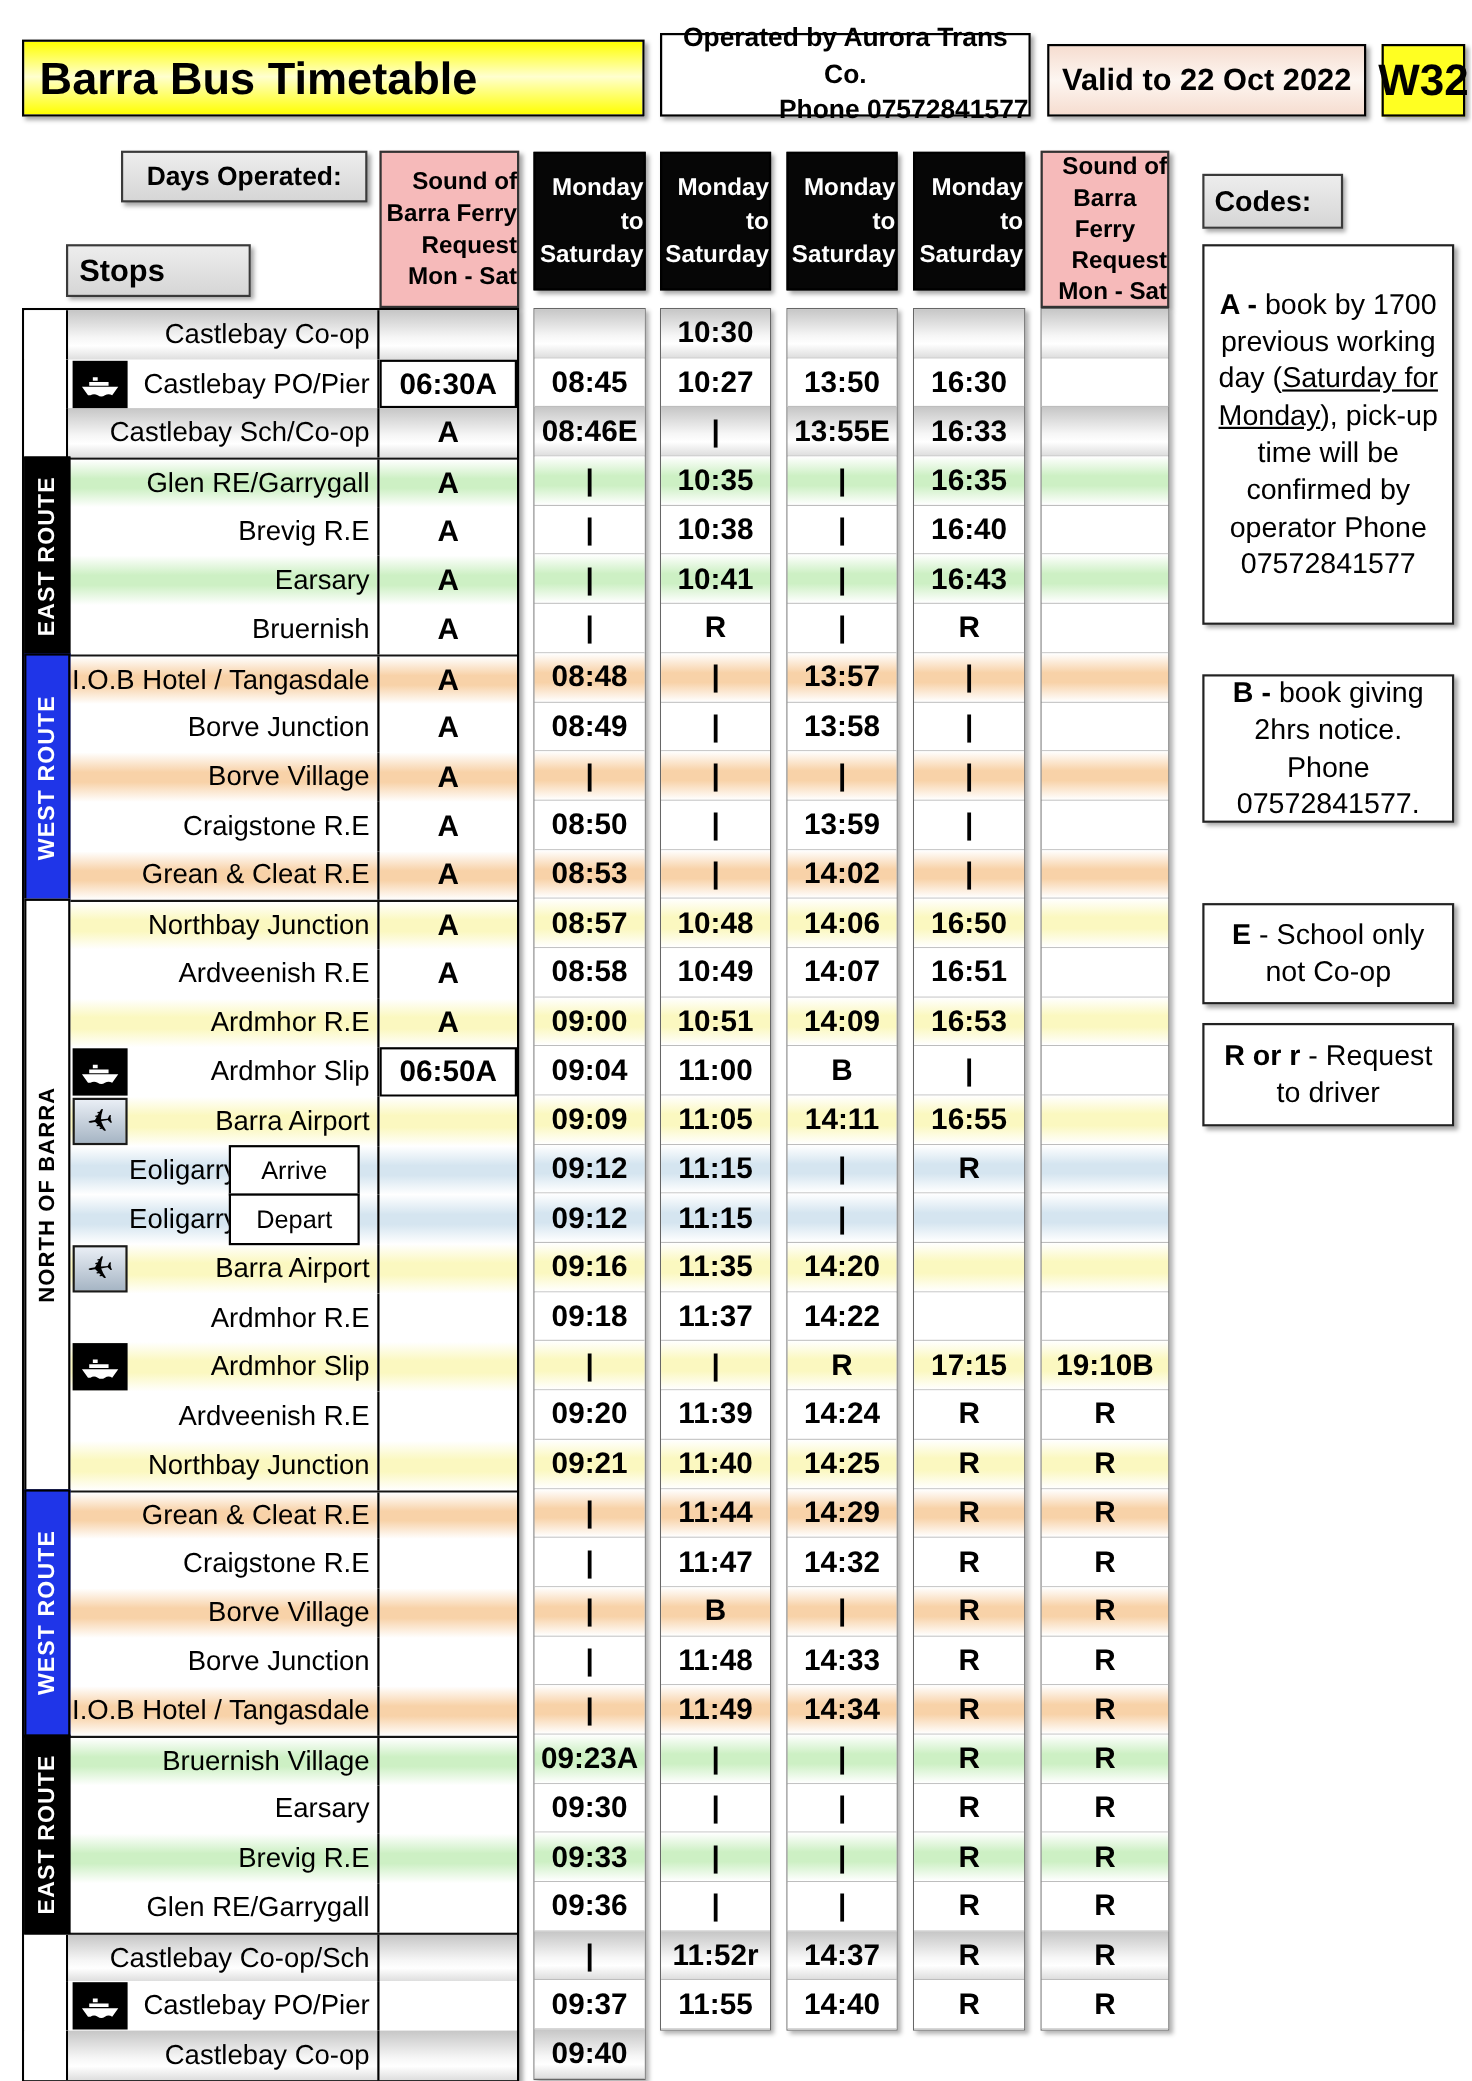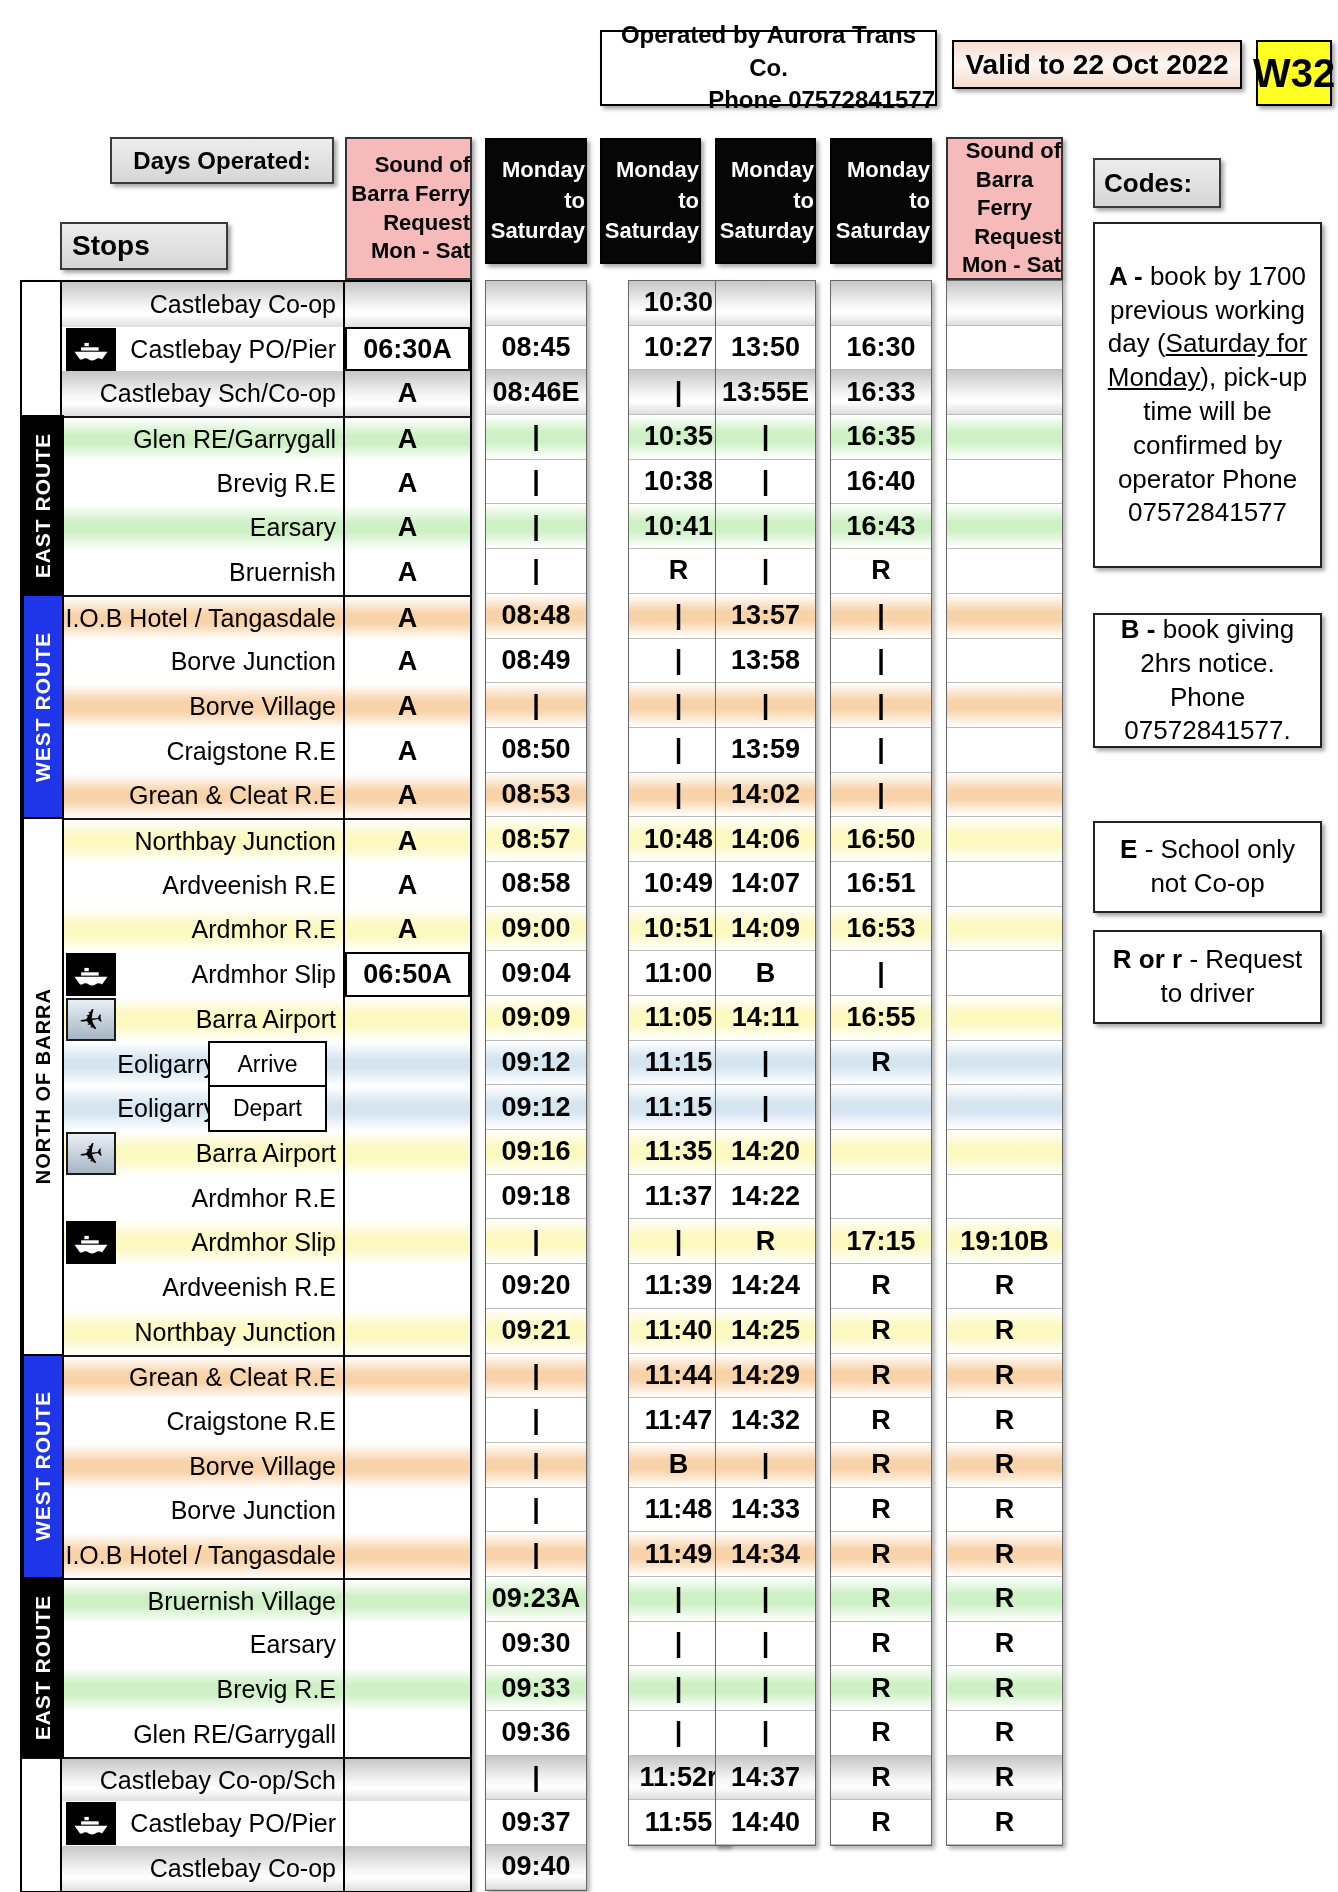--- a/index.html
+++ b/index.html
@@ -8,21 +8,21 @@
   .abs{position:absolute;box-sizing:border-box;align-items:flex-end;}
   .shadow{box-shadow:3px 3px 4px rgba(0,0,0,.35);}
 
   
   #title{left:20px;top:36px;width:566px;height:70px;border:2px solid #000;
          background:linear-gradient(180deg,#ffff00 0%,#ffffcf 48%,#ffff00 100%);
          font-size:41px;font-weight:bold;display:flex;align-items:center;padding-left:14px;}
   #operated{left:600px;top:30px;width:337px;height:76px;border:2px solid #000;background:#fff;
             font-size:24px;font-weight:bold;text-align:center;display:flex;flex-direction:column;
             justify-content:center;line-height:1.35;}
-  #valid{left:952px;top:40px;width:290px;height:49px;border:2px solid #000;
+  #valid{left:952px;top:40px;width:290px;height:66px;border:2px solid #000;
          background:linear-gradient(180deg,#f6ddd0 0%,#fdf6f1 50%,#f6ddd0 100%);
          font-size:28px;font-weight:bold;display:flex;align-items:center;justify-content:center;}
   #w32{left:1256px;top:40px;width:76px;height:66px;border:2px solid #000;background:#ffff22;
        font-size:40px;font-weight:bold;display:flex;align-items:center;justify-content:center;}
 
   
   .greybox{border:2px solid #3a3a3a;background:linear-gradient(180deg,#ededed,#d6d6d6);
            font-weight:bold;display:flex;align-items:center;}
   #days-op{left:110px;top:137px;width:224px;height:47px;font-size:24px;justify-content:center;}
   #stops-label{left:60px;top:222px;width:168px;height:48px;font-size:28px;padding-left:10px;}
@@ -83,21 +83,21 @@
   .band span{writing-mode:vertical-rl;transform:rotate(180deg);font-weight:bold;
              letter-spacing:1px;white-space:nowrap;}
   .band-east{background:#000;color:#fff;font-size:21px;}
   .band-west{background:#1f35e8;color:#fff;font-size:21px;}
   .band-north{background:#fff;color:#000;font-size:20px;}
 
   
   .tcol{position:absolute;top:280px;border:1px solid #666;box-sizing:border-box;background:#fff;
         box-shadow:3px 3px 4px rgba(0,0,0,.3);}
   #tcol-0{left:485px;width:102px;height:1611px;}
-  #tcol-1{left:628px;width:101px;height:1566px;}
+  #tcol-1{left:600px;width:101px;height:1566px;}
   #tcol-2{left:715px;width:101px;height:1566px;}
   #tcol-3{left:830px;width:102px;height:1566px;}
   #tcol-4{left:946px;width:117px;height:1566px;}
   .tcell{height:44.69px;box-sizing:border-box;border-bottom:1px solid #bdbdbd;
          display:flex;align-items:center;justify-content:center;font-weight:bold;font-size:27px;}
 
   
   .codebox{left:1093px;width:229px;border:2px solid #222;background:#fff;text-align:center;
            font-size:26px;line-height:1.3;display:flex;align-items:center;justify-content:center;
            padding:6px;}
@@ -105,20 +105,21 @@
   #code-b{top:613px;height:135px;}
   #code-e{top:821px;height:92px;}
   #code-r{top:930px;height:94px;}
   .codebox b{font-weight:bold;}
 </style>
 </head>
 <body>
 
 <div class="page">
 
+  <div class="abs shadow" id="title">Barra Bus Timetable</div>
   <div class="abs shadow" id="operated">
     <span>Operated by Aurora Trans Co.</span>
     <span>Phone  07572841577</span>
   </div>
   <div class="abs shadow" id="valid">Valid to 22 Oct 2022</div>
   <div class="abs shadow" id="w32">W32</div>
 
   <div class="abs greybox shadow" id="days-op">Days Operated:</div>
   <div class="abs greybox shadow" id="stops-label">Stops</div>
   <div class="abs greybox shadow" id="codes-label">Codes:</div>

